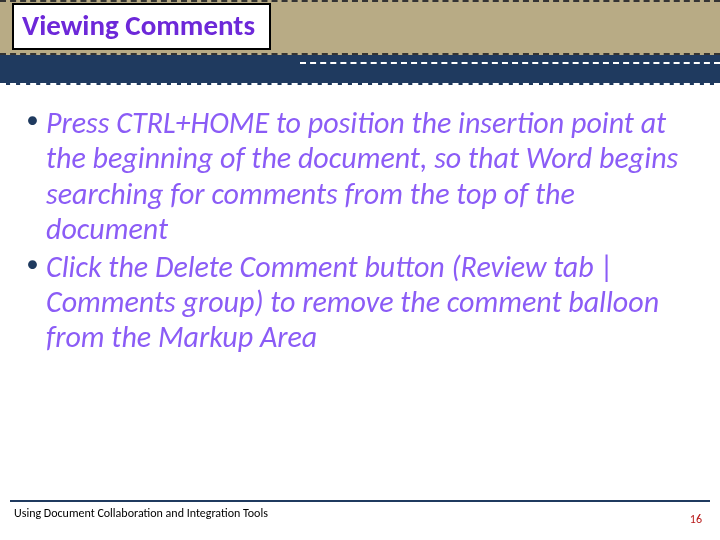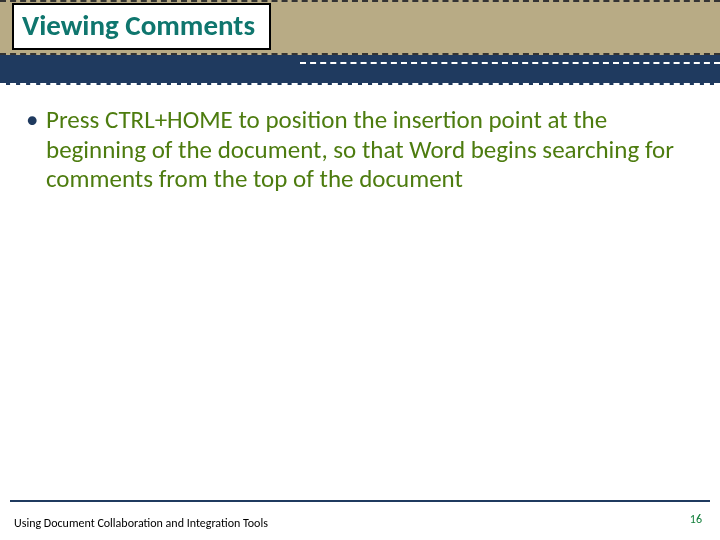--- a/index.html
+++ b/index.html
@@ -41,87 +41,89 @@
     top: 3px;
     left: 12px;
     background: #fff;
     border: 2px solid #000;
     padding: 4px 14px 6px 8px;
     z-index: 5;
   }
   .title-box h1 {
     font-size: 29px;
     font-weight: bold;
-    color: #0f766e;
+    color: #6d28d9;
     line-height: 1.15;
   }
   .content {
     position: absolute;
     top: 105px;
     left: 20px;
     right: 20px;
   }
   .content ul {
     list-style: none;
   }
   .content li {
-    font-size: 25px;
-    color: #4d7c0f;
+    font-size: 30px;
+    color: #8b5cf6;
     line-height: 1.18;
     margin-bottom: 2px;
     padding-left: 26px;
     position: relative;
+    font-style: italic;
   }
   .content li::before {
     content: "•";
     position: absolute;
     left: 6px;
     top: 0;
     color: #1f3a5f;
     font-size: 25px;
   }
   .footer-line {
     position: absolute;
     bottom: 38px;
     left: 10px;
     right: 10px;
     height: 2px;
     background: #1f3a5f;
   }
   .footer-left {
     position: absolute;
-    bottom: 10px;
+    bottom: 20px;
     left: 14px;
     font-size: 12px;
     color: #000;
   }
   .footer-right {
     position: absolute;
     bottom: 14px;
     right: 18px;
     font-size: 12px;
-    color: #15803d;
+    color: #b91c1c;
   }
 </style>
 </head>
 <body>
 
 <div class="slide">
   <div class="top-band"></div>
   <div class="navy-band"></div>
   <div class="navy-band-dash"></div>
 
   <div class="title-box">
     <h1>
       <span>Viewing Comments</span><br>
     </h1>
   </div>
 
   <div class="content">
     <ul>
       <li>Press CTRL+HOME to position the insertion point at the beginning of the document, so that Word begins searching for comments from the top of the document</li>
+      <li>Click the Delete Comment button (Review tab | Comments group) to remove the comment balloon from the Markup Area</li>
     </ul>
   </div>
 
   <div class="footer-line"></div>
   <div class="footer-left">Using Document Collaboration and Integration Tools</div>
   <div class="footer-right">16</div>
 </div>
 
 </body></html>

